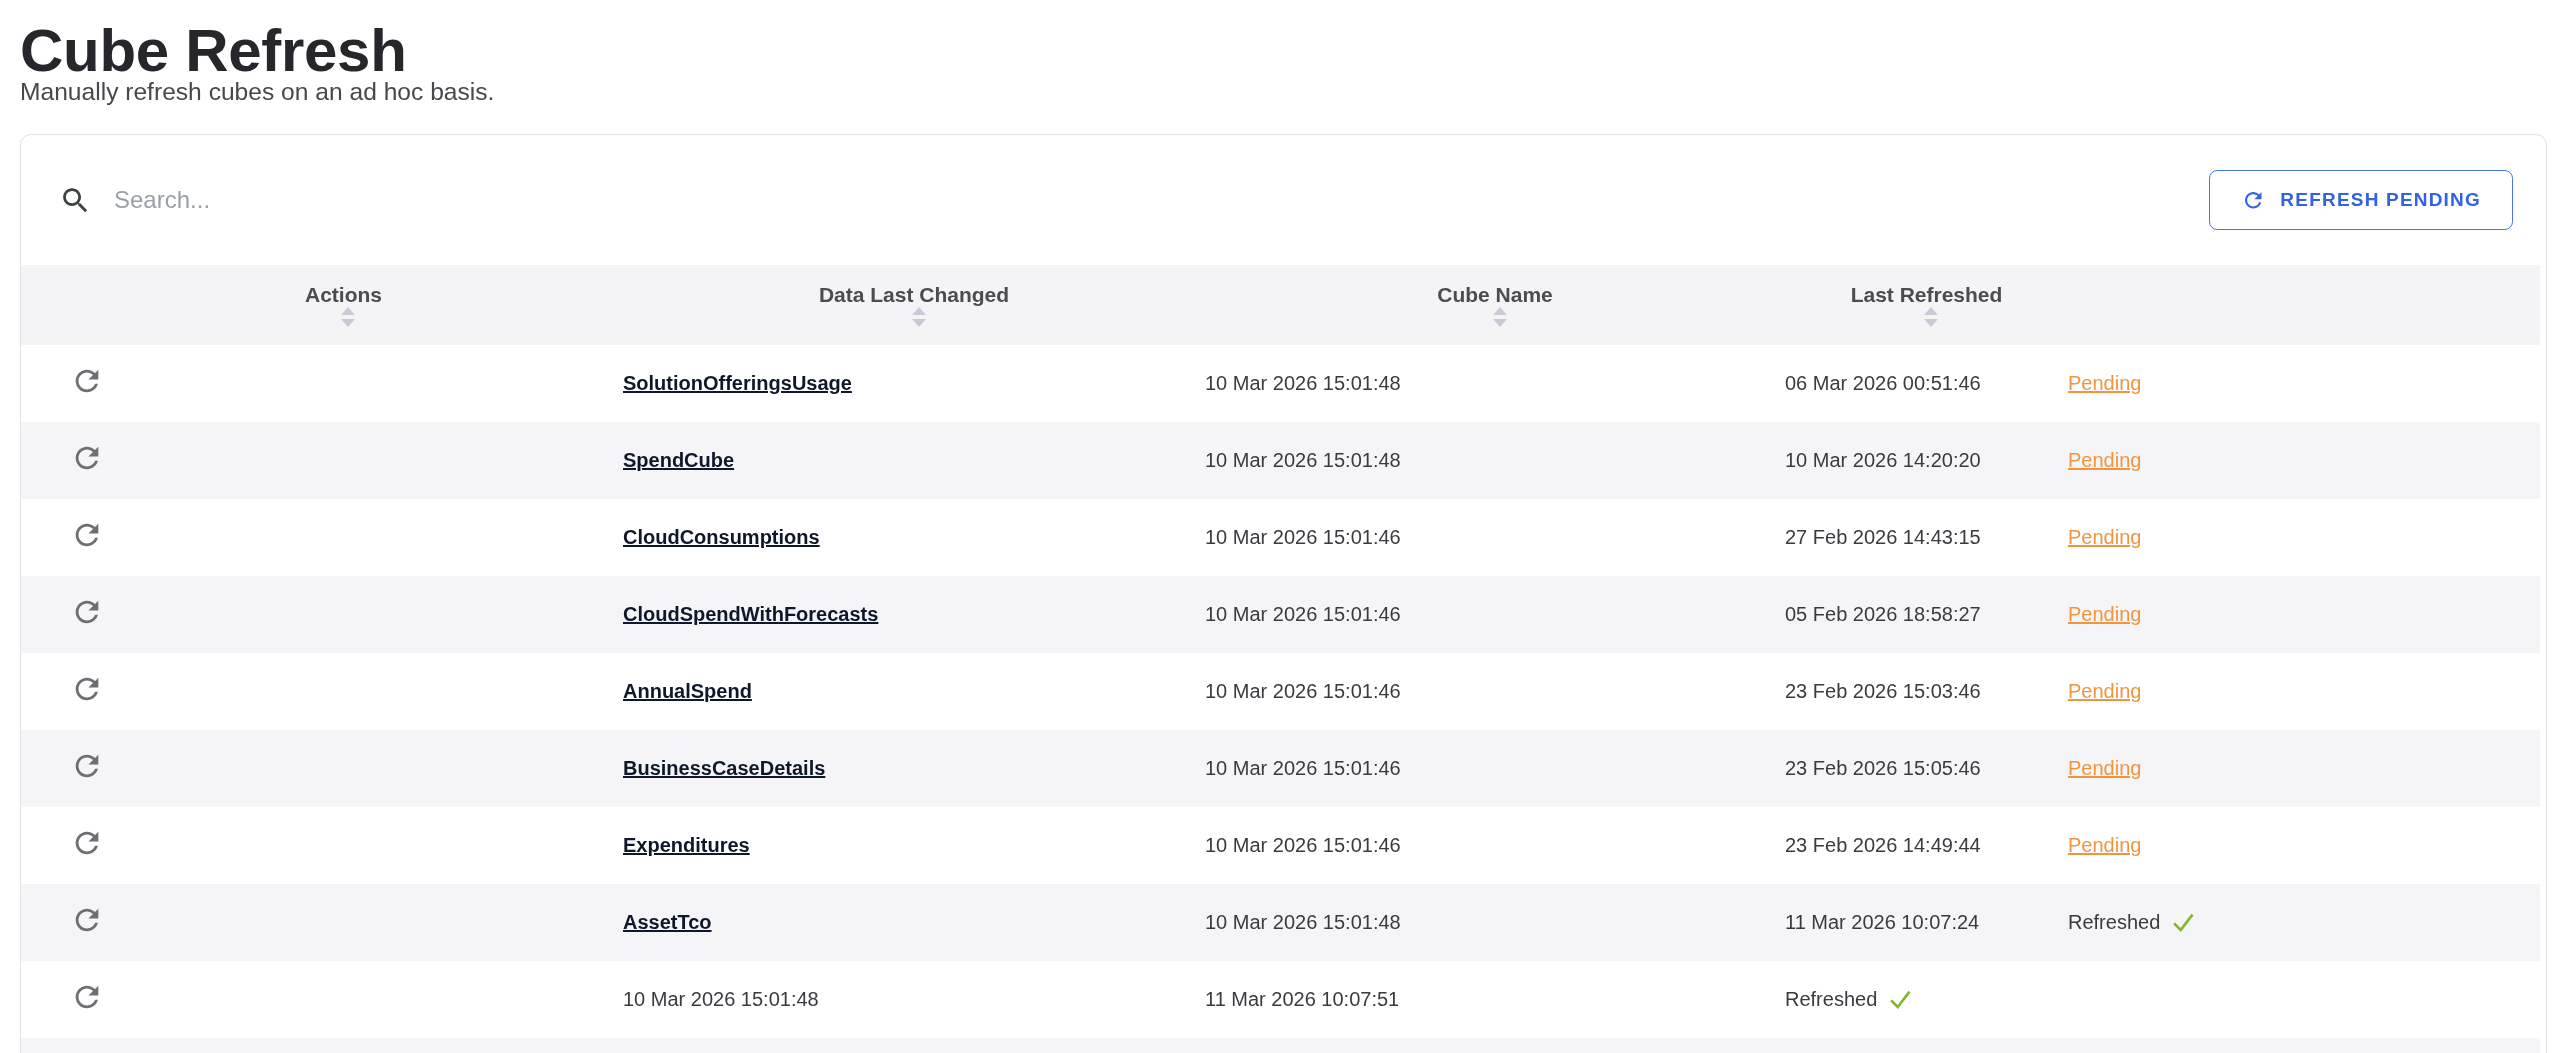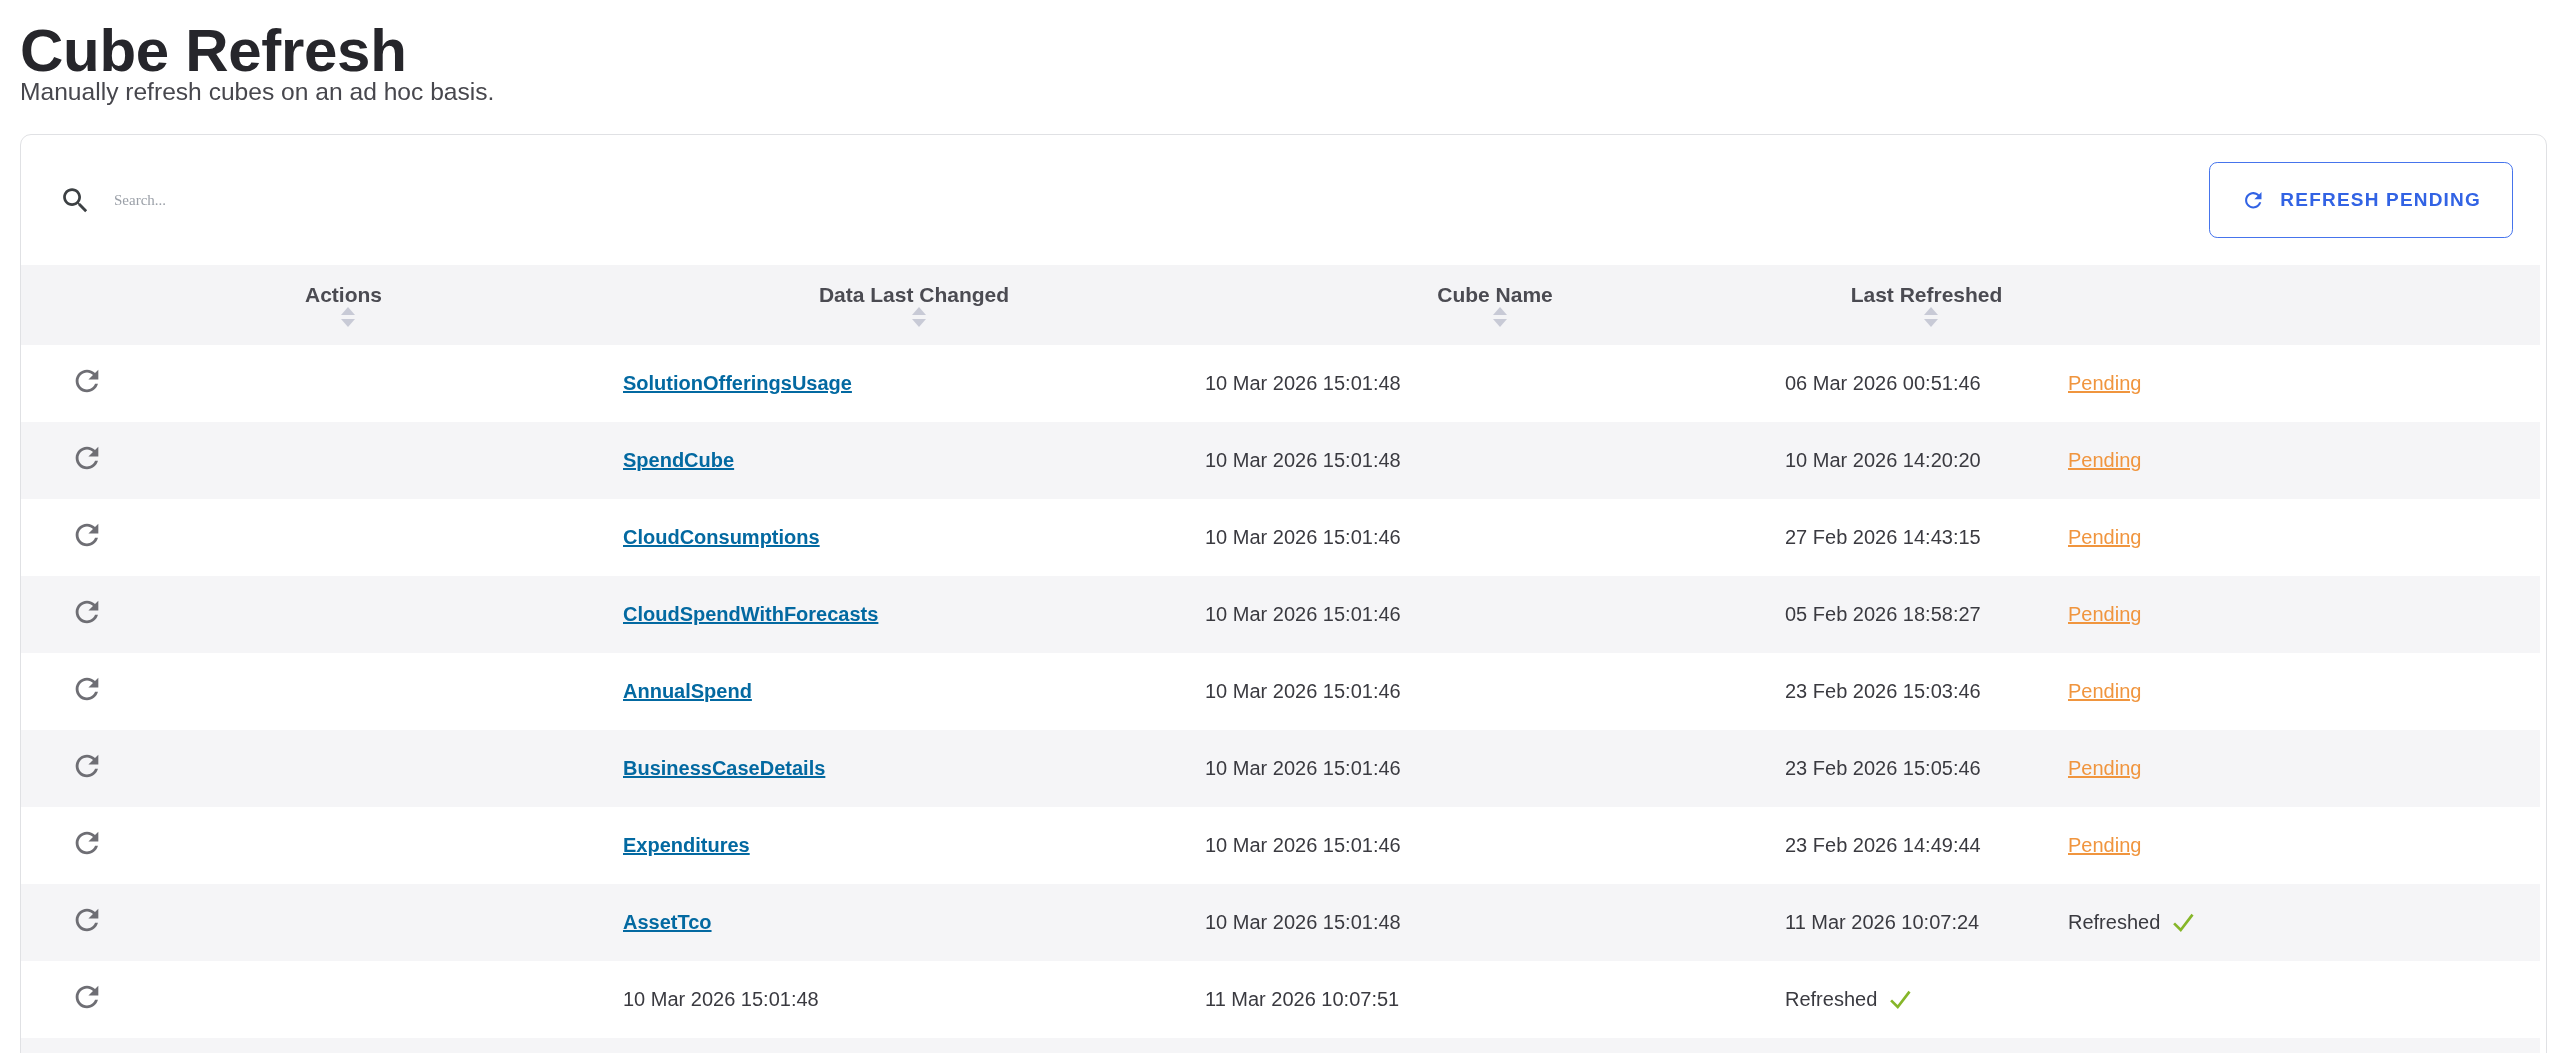--- a/index.html
+++ b/index.html
@@ -36,27 +36,27 @@
   
   .toolbar {
     height: 130px;
     display: flex; align-items: center;
     padding: 0 33px 0 38px;
   }
   .search-wrap { display: flex; align-items: center; flex: 1; gap: 22px; }
   .search-icon { width: 33px; height: 33px; fill: #3c4043; flex: 0 0 auto; }
   .search-input {
     flex: 1; border: none; outline: none;
-    font-family: Liberation Serif, serif; font-size: 15px; color: #000000;
+    font-family: Liberation Sans, sans-serif; font-size: 24px; color: #000000;
     background: transparent;
   }
   .search-input::placeholder { color: #9ba0a8; }
   .refresh-pending-btn {
     display: flex; align-items: center; gap: 14.6px;
-    height: 76px; padding: 0 31px;
+    height: 60px; padding: 0 31px;
     background: #fff;
     border: 1.8px solid #4674ec; border-radius: 8.2px;
     color: #3263e4; font-family: inherit;
     font-size: 19px; font-weight: 700; letter-spacing: 1.2px;
     cursor: pointer; flex: 0 0 auto;
   }
   .refresh-pending-btn svg { width: 24.6px; height: 24.6px; fill: #3263e4; }
 
   
   .table { margin-right: 6.4px; }
@@ -98,21 +98,21 @@
     margin-right: 6.4px;
   }
 
   .td { font-size: 20px; color: #3a3a40; }
   .row-refresh-btn {
     background: none; border: none; cursor: pointer;
     margin-left: 5.5px; padding: 0; line-height: 0;
   }
   .row-refresh-btn svg { width: 34px; height: 34px; fill: #6e6e74; }
   .cube-link {
-    color: #0369a1; font-weight: 700; font-size: 20px;
+    color: #0f172a; font-weight: 700; font-size: 20px;
     text-decoration: underline; cursor: pointer;
   }
   .td-status { display: flex; align-items: center; gap: 11px; }
   .status-pending { color: #f0953e; text-decoration: underline; }
   .status-refreshed { color: #3a3a40; }
   .check-icon { width: 24.6px; height: 24.6px; display: none; }
   .check-icon polyline { fill: none; stroke: #86b629; stroke-width: 2.6; }
   .tr.is-refreshed .check-icon { display: inline-block; }
 </style>
 </head>

